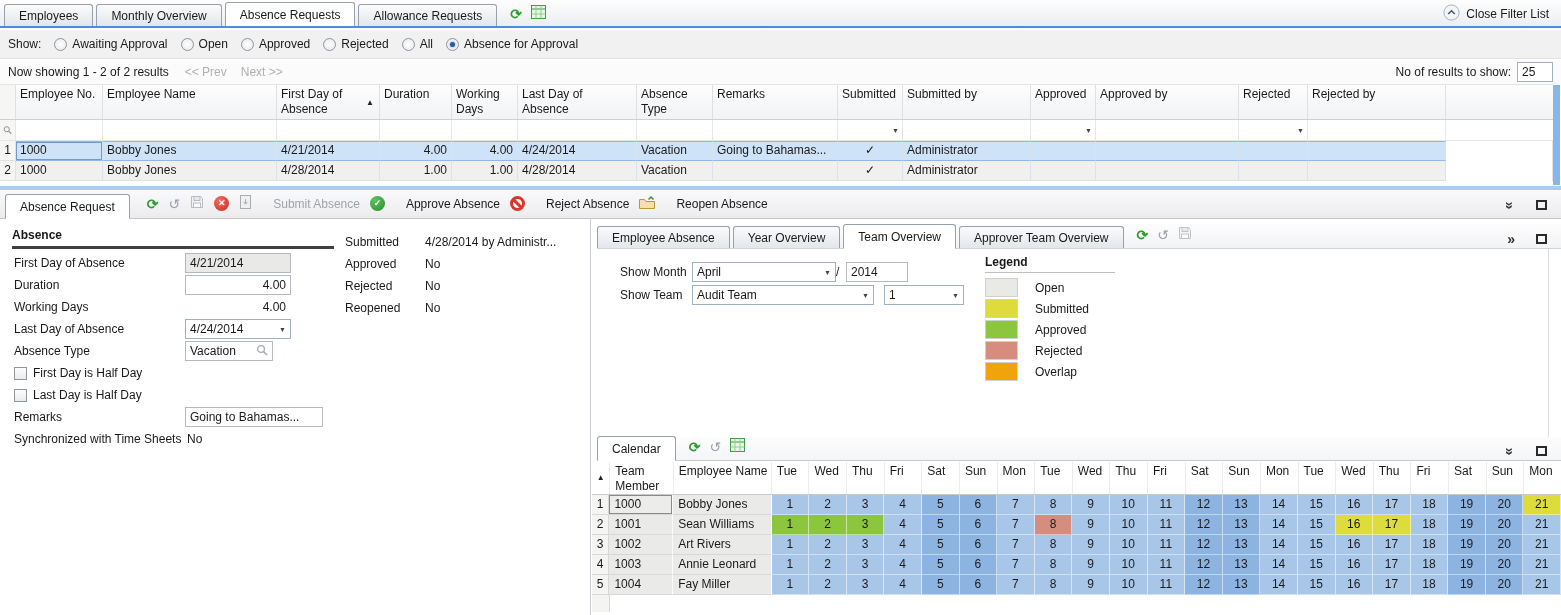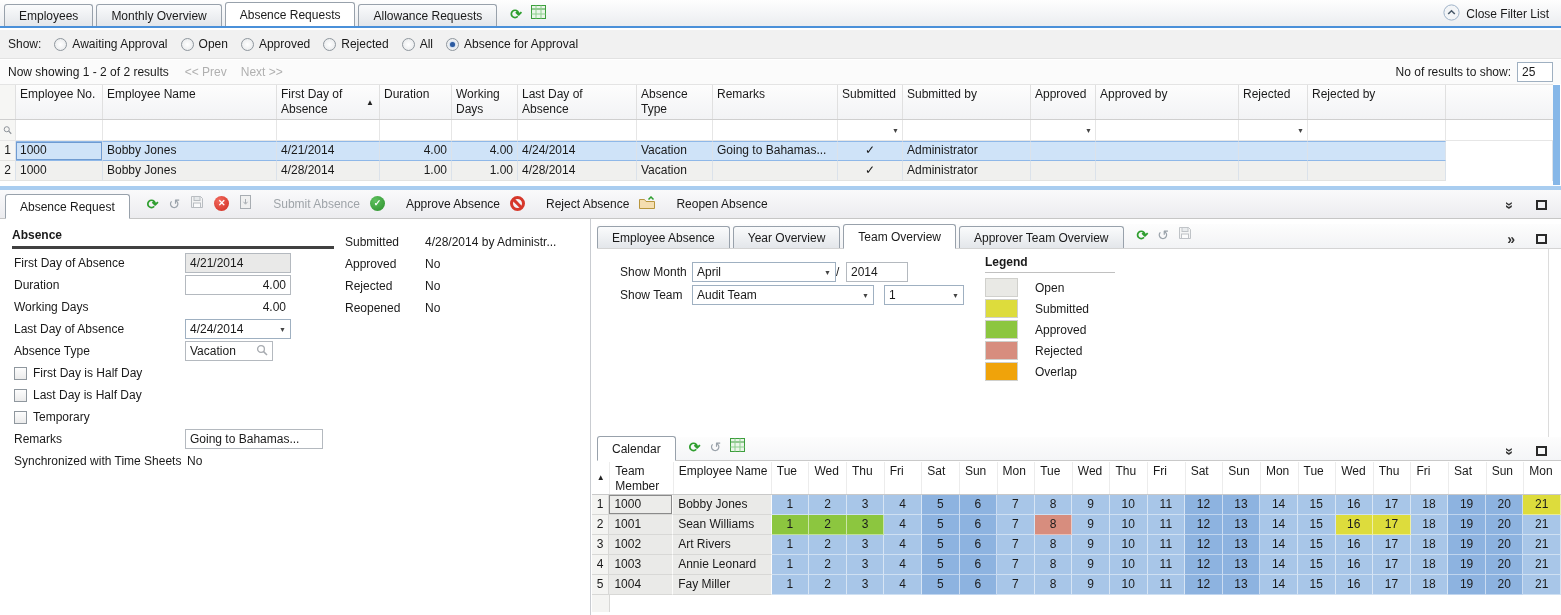--- a/index.html
+++ b/index.html
@@ -380,26 +380,20 @@
               <span class="cb"></span>
               <span>First Day is Half Day</span>
             </span>
           </div>
           <div class="frow">
             <span class="cbw">
               <span class="cb"></span>
               <span>Last Day is Half Day</span>
             </span>
           </div>
-          <div class="frow">
-            <span class="cbw">
-              <span class="cb"></span>
-              <span>Temporary</span>
-            </span>
-          </div>
         </div>
       <div class="frow">
         <div class="flabel">Remarks</div>
         <div class="tbox" style="width:138px;">Going to Bahamas...</div>
       </div>
       <div class="frow">
         <div class="flabel" style="width:173px;">Synchronized with Time Sheets</div>
         <div style="padding-left:2px;">No</div>
       </div>
     </div>

